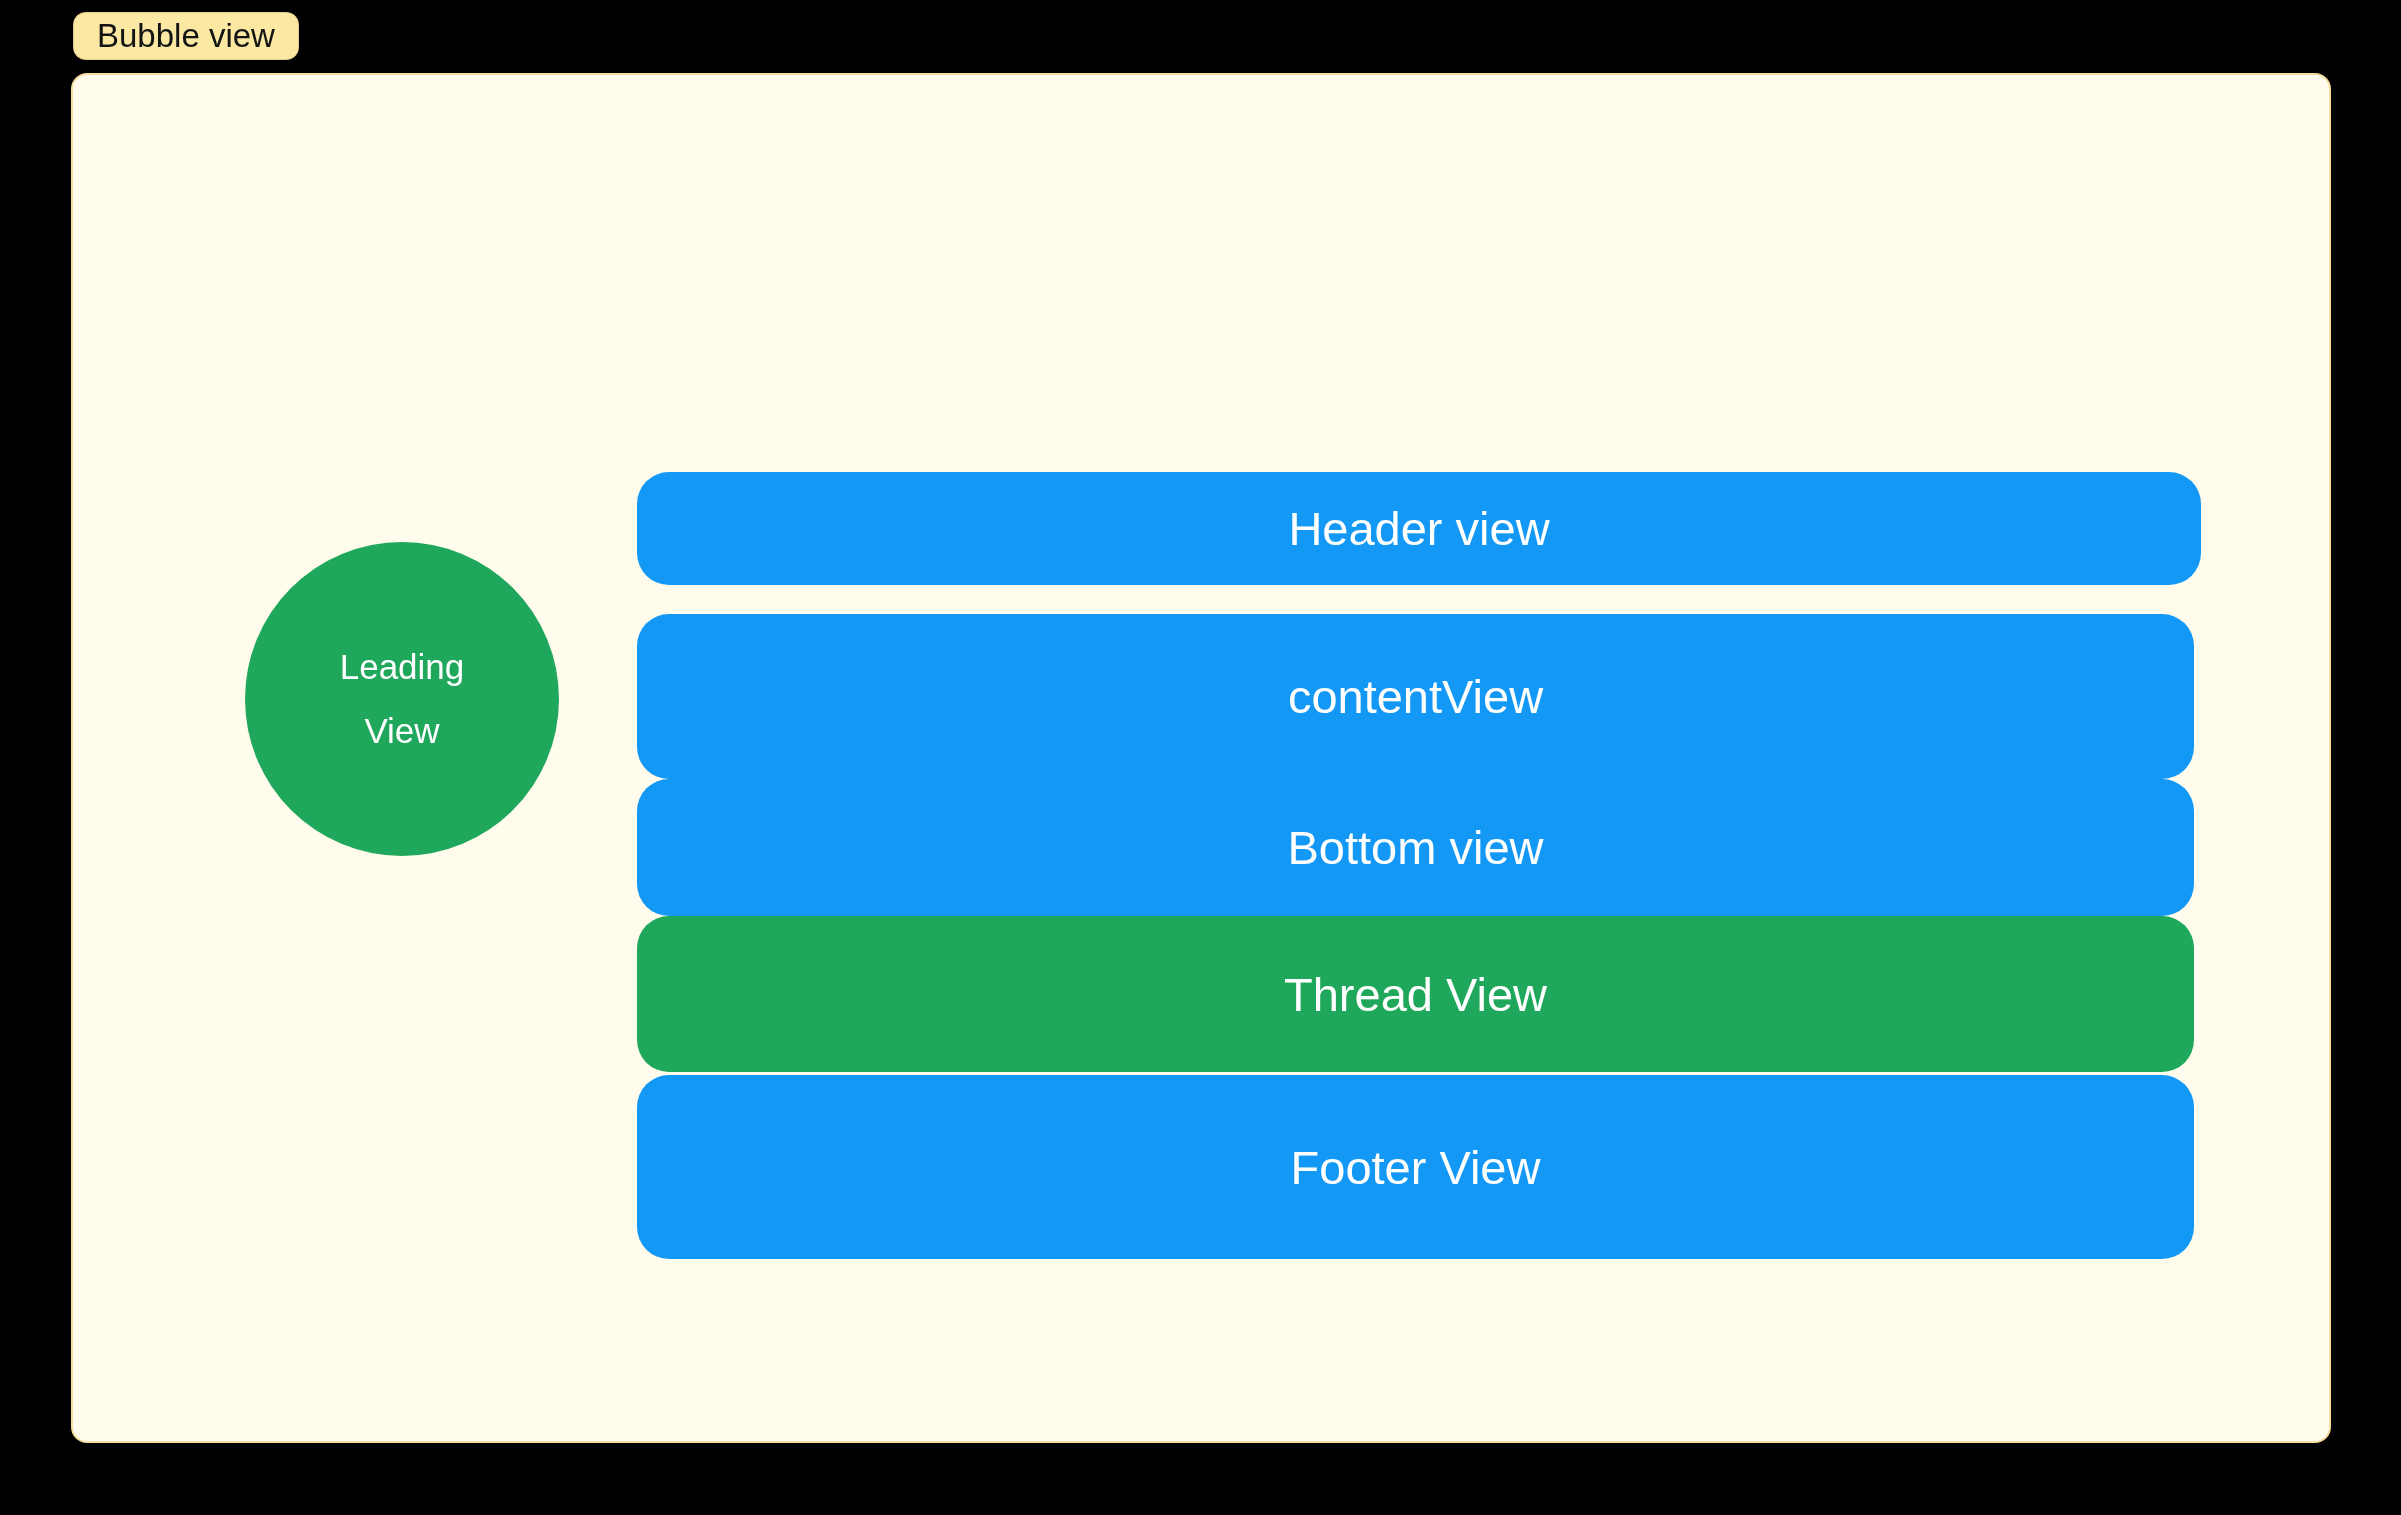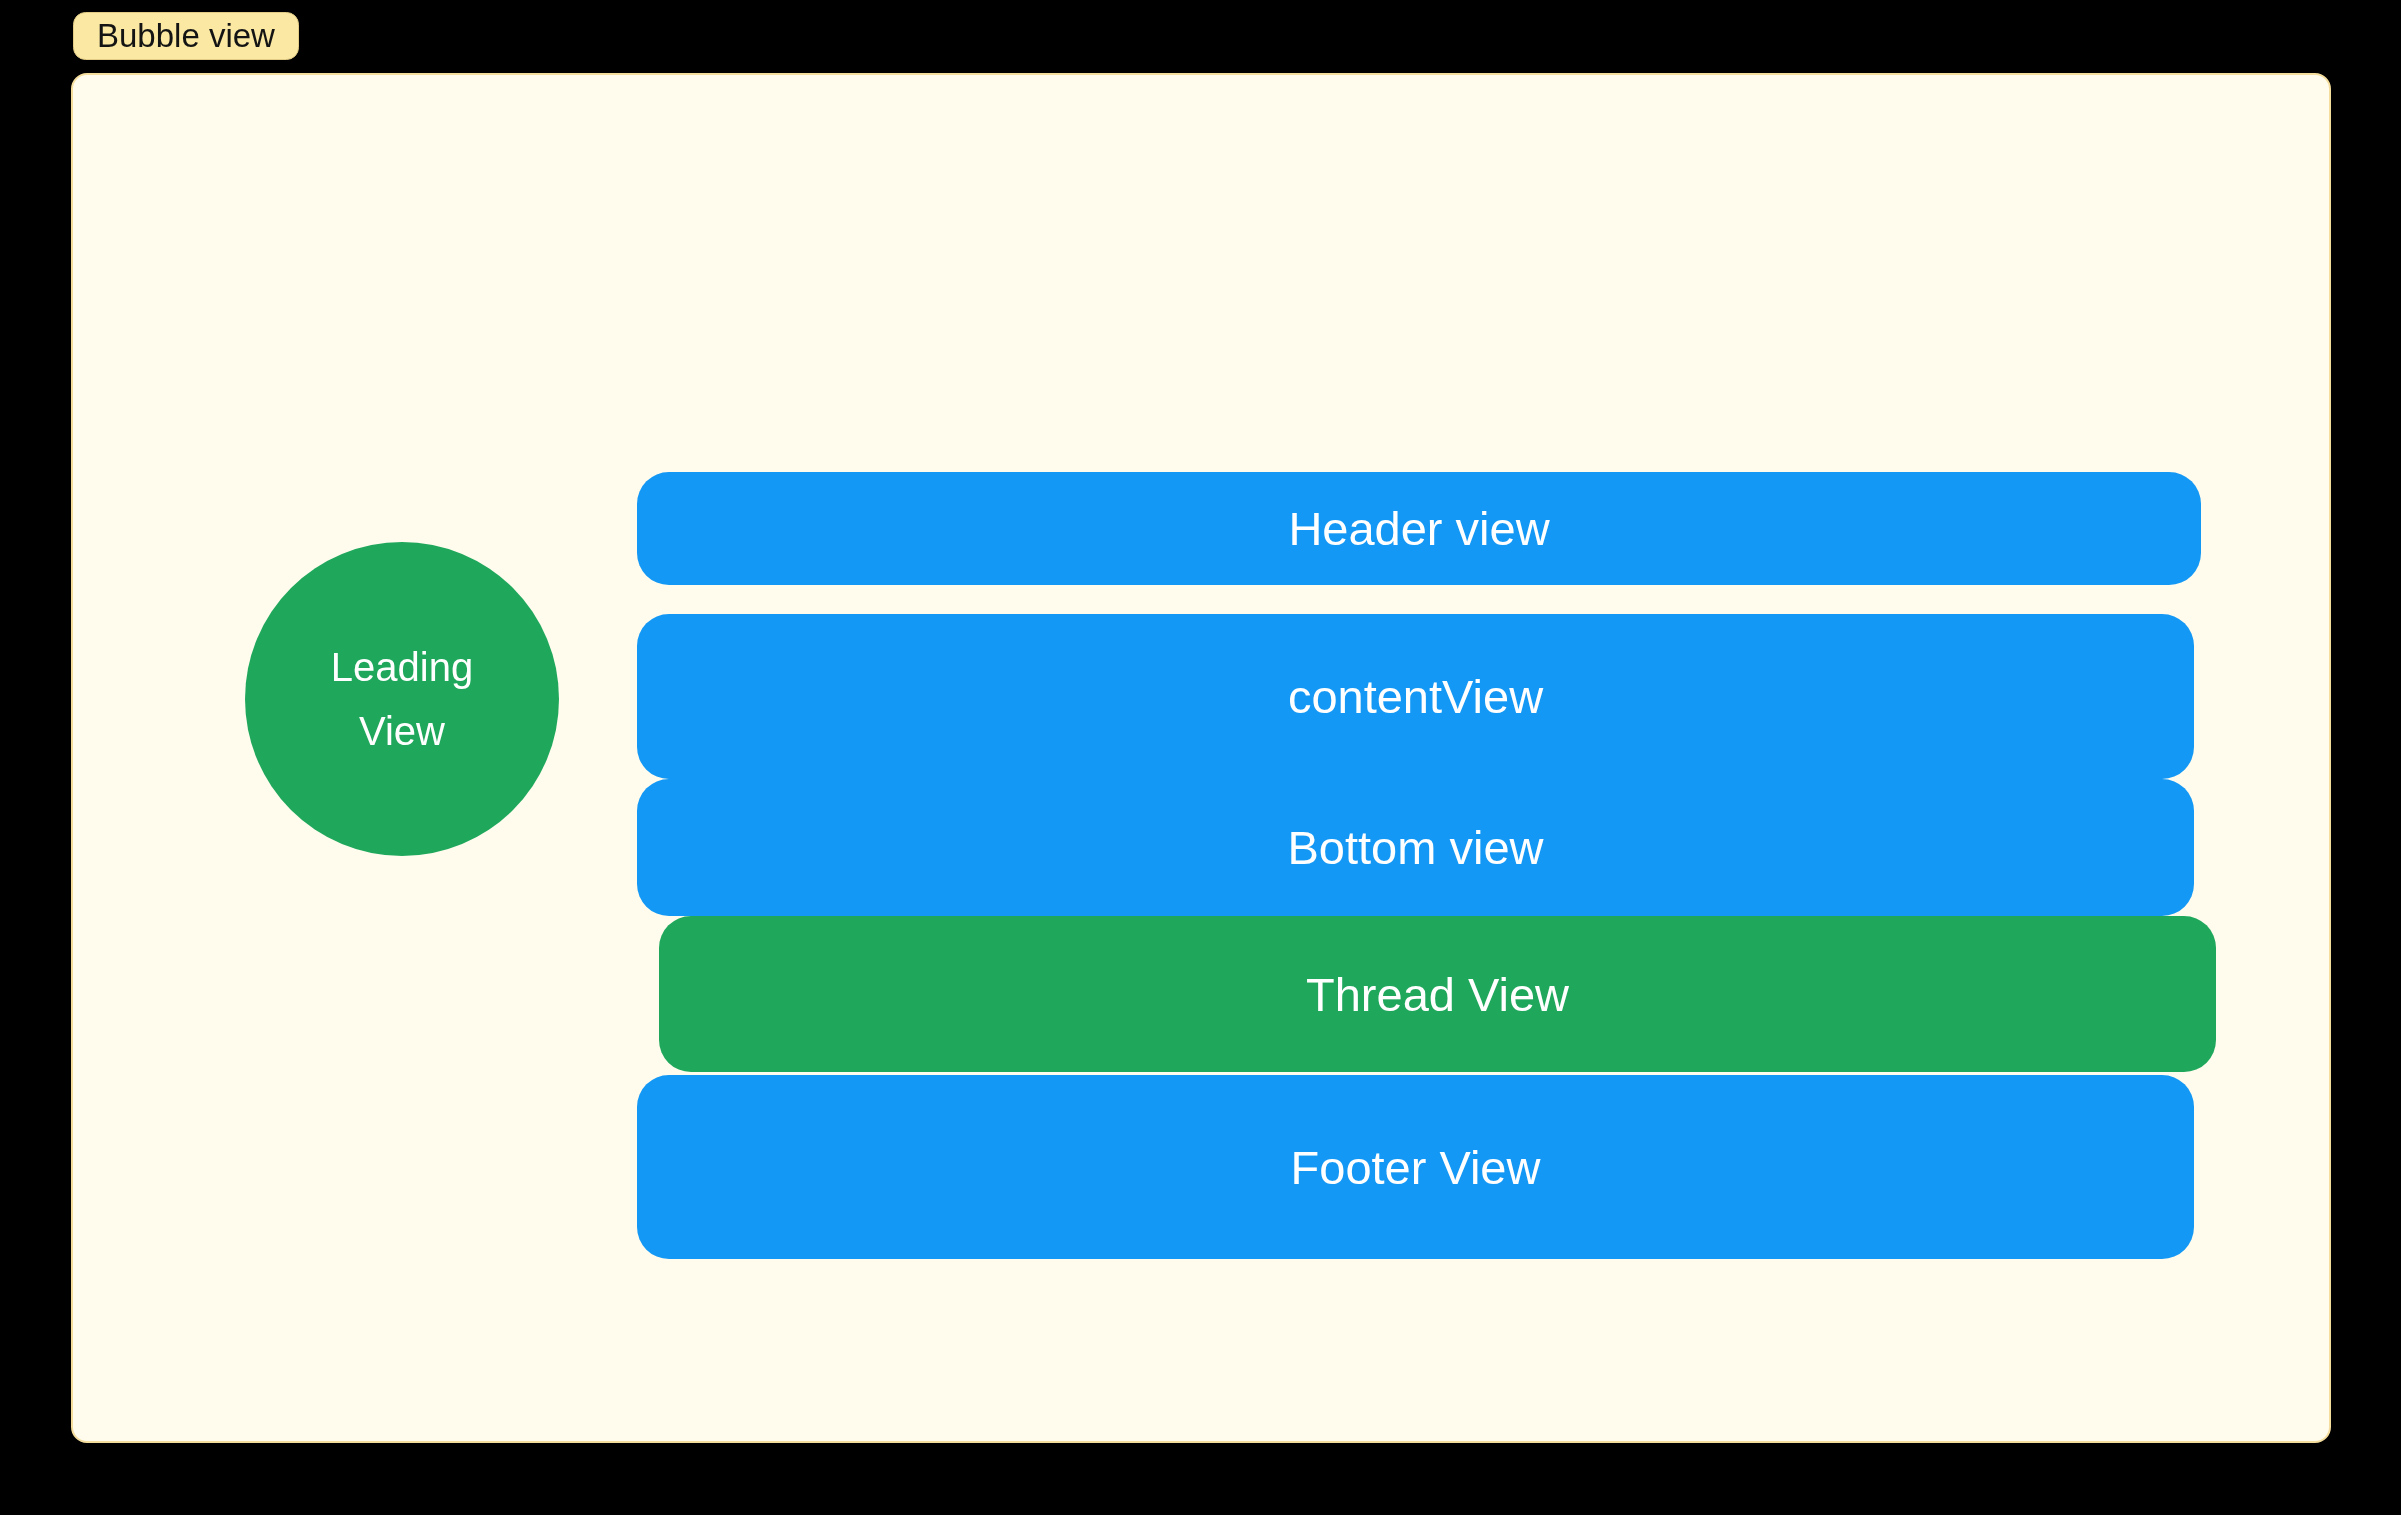--- a/index.html
+++ b/index.html
@@ -44,40 +44,40 @@
   }
   .leading-circle{
     position:absolute;
     left:245px; top:542px;
     width:314px; height:314px;
     border-radius:50%;
     background:var(--green);
     display:flex; flex-direction:column;
     align-items:center; justify-content:center;
     color:var(--label_text);
-    font-size:40px;
+    font-size:35px;
     line-height:64px;
     text-align:center;
   }
   .bar{
     position:absolute;
     left:637px;
     width:1557px;
     background:var(--blue);
     border-radius:32px;
     display:flex; align-items:center; justify-content:center;
     color:var(--label_text);
     font-size:47px;
     white-space:nowrap;
   }
   .bar--green{ background:var(--green); }
   .bar-header { top:472px;  height:113px; width:1564px; }
   .bar-content{ top:614px;  height:165px;text-align:center; }
   .bar-bottom { top:779px;  height:137px; }
-  .bar-thread { top:916px; height:156px;margin-left:22px; }
+  .bar-thread { top:916px; height:156px; }
   .bar-footer { top:1075px; height:184px; }
 </style>
 </head>
 <body>
 
 <div class="badge">
   <span>Bubble view</span>
 </div>
 
 <div class="panel"></div>

